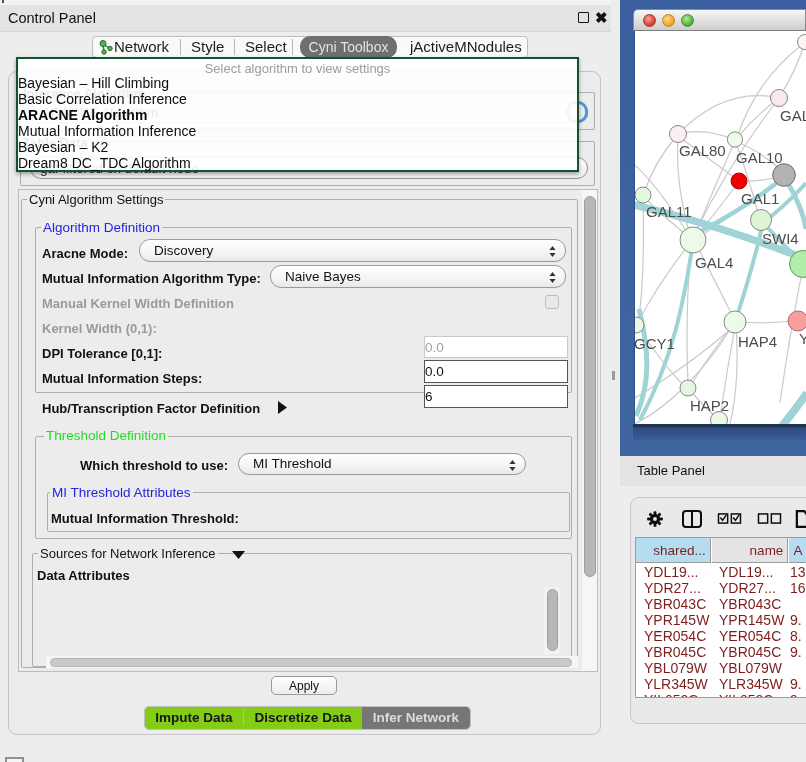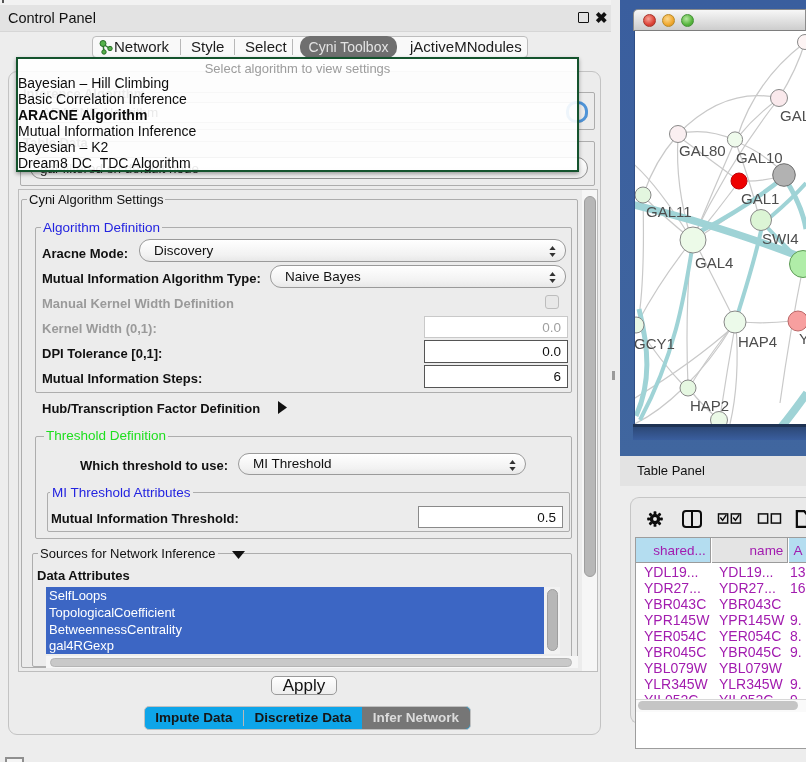--- a/index.html
+++ b/index.html
@@ -26,53 +26,53 @@
 
 .group { position:absolute; border:1px solid #adadad; border-radius:2px; }
 .glabel { position:absolute; font-size:13px; background:#ececec; padding:0 2px; white-space:nowrap; }
 
 .blabel { position:absolute; font-size:13px; font-weight:bold; color:#111; white-space:nowrap; }
 .gray { color:#9a9a9a !important; }
 
 .combo { position:absolute; height:23px; border:1px solid #9a9a9a; border-radius:11px; background:linear-gradient(#ffffff,#f2f2f2 70%,#e8e8e8); font-size:13.5px; color:#111; line-height:21px; padding-left:14px; }
 .carr { position:absolute; right:9px; top:6px; }
 
-.field { position:absolute; height:22px; background:#fff; font-size:13.5px; color:#111; text-align:right; padding-right:6px; line-height:21px; }
+.field { position:absolute; height:22px; background:#fff; font-size:13.5px; color:#111; text-align:left; padding-right:6px; line-height:21px;margin-top:20px; }
 
 
 #datalist { left:46px; top:587px; width:498px; height:67px; background:#3c66c4; color:#fff; font-size:13px; padding:1px 0 0 3px; line-height:16.8px; }
 
 
 .sbtrack { position:absolute; background:#ededed; }
 .sbthumb { position:absolute; background:#b7b7b7; border:1px solid #9e9e9e; border-radius:7px; }
 
 
-#apply { left:271px; top:676px; width:66px; height:19px; border:1px solid #9a9a9a; border-radius:5px; background:linear-gradient(#ffffff,#ededed); text-align:center; font-size:17px; color:#111; line-height:18px; }
-
-
-#segbar { left:144px; top:706px; width:327px; height:24px; border:1px solid #c0c0c0; border-radius:5px; background:#0ea5e9; font-size:13.5px; font-weight:bold; color:#161616; }
+#apply { left:271px; top:676px; width:66px; height:19px; border:1px solid #9a9a9a; border-radius:5px; background:linear-gradient(#ffffff,#ededed); text-align:center; font-size:12px; color:#111; line-height:18px; }
+
+
+#segbar { left:144px; top:706px; width:327px; height:24px; border:1px solid #c0c0c0; border-radius:5px; background:#84cc16; font-size:13.5px; font-weight:bold; color:#161616; }
 .seg { position:absolute; top:0; height:22px; line-height:22px; text-align:center; }
 #seg3 { background:#767676; color:#dcdcdc; border-radius:0 5px 5px 0; }
 
 
 #overlay { left:16px; top:57px; width:563px; height:115px; background:rgba(255,255,255,0.9); border:2px solid #14532d; box-shadow:0 2px 4px rgba(0,0,0,0.35); z-index:50; }
 #overlay .hd { position:absolute; left:0; top:2px; width:100%; text-align:center; color:#9c9c9c; font-size:13px; }
 .oitem { position:absolute; left:0px; font-size:14px; color:#0c0c0c; white-space:nowrap; }
 
 
 #bluebg { left:620px; top:0; width:186px; height:456px; background:linear-gradient(#3a5e9e,#40669f); }
 #wtitle { left:633px; top:9px; width:173px; height:22px; background:linear-gradient(#f7f7f7,#cdcdcd); border:1px solid #8c8c8c; border-bottom:1px solid #7e7e7e; border-radius:5px 0 0 0; }
 .tl { position:absolute; top:14px; width:13px; height:13px; border-radius:50%; }
 #canvas { left:635px; top:31px; width:171px; height:393px; background:#fff; }
 
 #tpbar { left:620px; top:456px; width:186px; height:30px; background:#e3e3e3; font-size:13px; color:#111; line-height:30px; padding-left:17px; }
 #tpanel { left:630px; top:497px; width:176px; height:227px; background:#e9e9e9; border:1px solid #c6c6c6; border-radius:9px 0 0 9px; border-right:none; }
 
 
-#tbl { position:absolute; left:4px; top:39px; width:172px; height:212px; background:#fff; border:1px solid #9d9d9d; border-right:none; overflow:hidden; font-size:14px; color:#a21caf; }
+#tbl { position:absolute; left:4px; top:39px; width:172px; height:161px; background:#fff; border:1px solid #9d9d9d; border-right:none; overflow:hidden; font-size:14px; color:#7f1d1d; }
 .hc { position:absolute; top:0; height:25px; border-right:1px solid #9b9b9b; border-bottom:1px solid #9b9b9b; text-align:center; line-height:25px; font-size:13.5px; }
 .row { position:absolute; white-space:nowrap; }
 </style>
 </head>
 <body>
 <div id="root">
 
   <div class="abs" id="lefttop"></div>
   <div class="abs" id="cptitle">Control Panel</div>
   <div class="abs" id="cpfloat"></div>
@@ -146,30 +146,28 @@
   <div class="abs combo" style="left:238px;top:453px;width:288px;height:22px;line-height:20px;">MI Threshold
     <svg class="carr" width="7" height="11" viewBox="0 0 7 11">
         <path d="M3.5 0 L6.6 4 H0.4 Z" fill="#333"></path>
         <path d="M3.5 11 L0.4 7 H6.6 Z" fill="#333"></path>
       </svg>
   </div>
 
   <div class="abs group" style="left:47px;top:492px;width:523px;height:40px;"></div>
   <div class="abs glabel" style="left:50px;top:485px;color:#2424e0;font-size:13.5px;">MI Threshold Attributes</div>
   <div class="abs blabel" style="left:51px;top:511px;">Mutual Information Threshold:</div>
-  <div class="abs field" style="left:418px;top:506px;width:145px;border:1px solid #8a8a8a;">0.5</div>
 
   <div class="abs group" style="left:32px;top:553px;width:540px;height:114px;"></div>
   <div class="abs glabel" style="left:38px;top:546px;color:#111;">Sources for Network Inference</div>
   <svg class="abs" style="left:231px;top:549px;z-index:5;" width="15" height="11" viewBox="0 0 15 11">
       <path d="M1 2 L14 2 L7.5 10 Z" fill="#111"></path>
     </svg>
   <div class="abs blabel" style="left:37px;top:568px;">Data Attributes</div>
 
-  <div class="abs" id="datalist">SelfLoops<br>TopologicalCoefficient<br>BetweennessCentrality<br>gal4RGexp</div>
   <div class="abs sbtrack" style="left:544px;top:587px;width:16px;height:67px;background:#f2f2f2;"></div>
   <div class="abs sbthumb" style="left:547px;top:589px;width:11px;height:62px;"></div>
   <div class="abs sbtrack" style="left:46px;top:656px;width:532px;height:12px;background:#f6f6f6;"></div>
   <div class="abs sbthumb" style="left:50px;top:658px;width:522px;height:9px;background:#c9c9c9;border-color:#b5b5b5;"></div>
 
   <div class="abs sbtrack" style="left:582px;top:190px;width:15px;height:481px;background:#f6f6f6;"></div>
   <div class="abs sbthumb" style="left:584px;top:196px;width:12px;height:381px;"></div>
 
   <div class="abs" id="apply">Apply</div>
 

